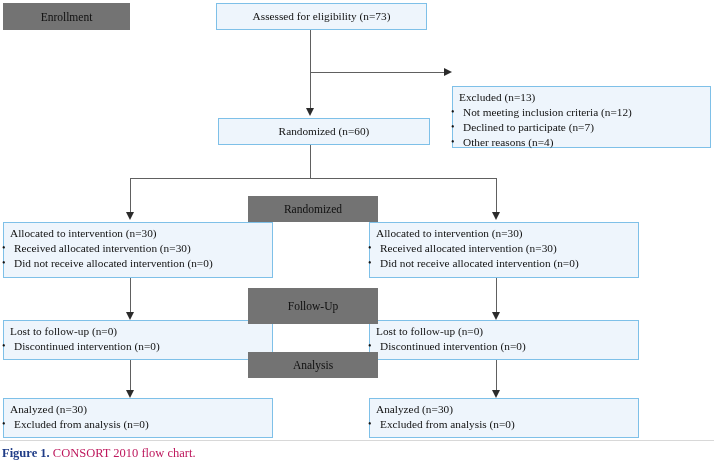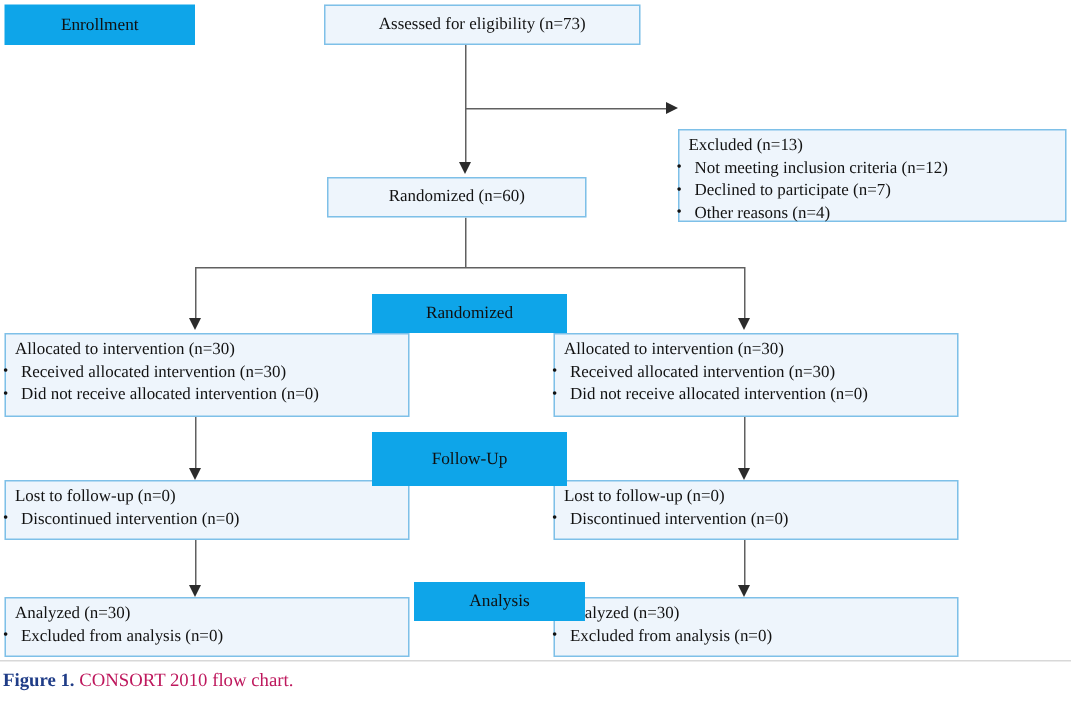--- a/index.html
+++ b/index.html
@@ -40,21 +40,21 @@
     top:-0.5px;
     font-size:10px;
   }
   .centered{
     display:flex;align-items:center;justify-content:center;
   }
 
   
   .stage{
     position:absolute;
-    background:#0ea5e9;
+    background:#737373;
     box-sizing:border-box;
     display:flex;align-items:center;justify-content:center;
     font-size:11.5px;
     color:#101010;
     z-index:5;
   }
 
   
   .vline{position:absolute;width:1px;background:#606060;}
   .hline{position:absolute;height:1px;background:#606060;}
@@ -117,38 +117,38 @@
   </div>
 
   <div class="stage" style="left:248px;top:196px;width:130px;height:26px;">
     <span>Randomized</span>
   </div>
 
   <div class="stage" style="left:248px;top:288px;width:130px;height:36px;">
     <span>Follow-Up</span>
   </div>
 
-  <div class="stage" style="left:248px;top:388px;width:114px;height:26px;margin-left:28px;">
+  <div class="stage" style="left:248px;top:352px;width:130px;height:26px;">
     <span>Analysis</span>
   </div>
 
   <div class="node centered" style="left:216px;top:3px;width:211px;height:27px;">
     <span>Assessed for eligibility (n=73)</span>
   </div>
 
   <div class="node" style="left:452px;top:42px;width:259px;height:62px;margin-top:44px;">
     <span class="title">Excluded (n=13)</span>
     <ul>
       <li>Not meeting inclusion criteria (n=12)</li>
       <li>Declined to participate (n=7)</li>
       <li>Other reasons (n=4)</li>
     </ul>
   </div>
 
-  <div class="node centered" style="left:218px;top:118px;width:173px;height:27px;">
+  <div class="node centered" style="left:218px;top:118px;width:212px;height:27px;">
     <span>Randomized (n=60)</span>
   </div>
 
   <div class="node" style="left:3px;top:222px;width:270px;height:56px;">
     <span class="title">Allocated to intervention (n=30)</span>
     <ul>
       <li>Received allocated intervention (n=30)</li>
       <li>Did not receive allocated intervention (n=0)</li>
     </ul>
   </div>

